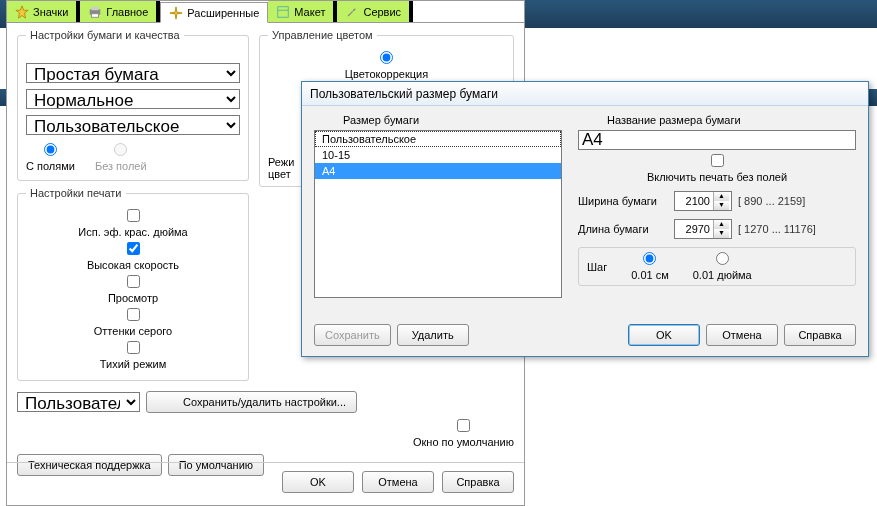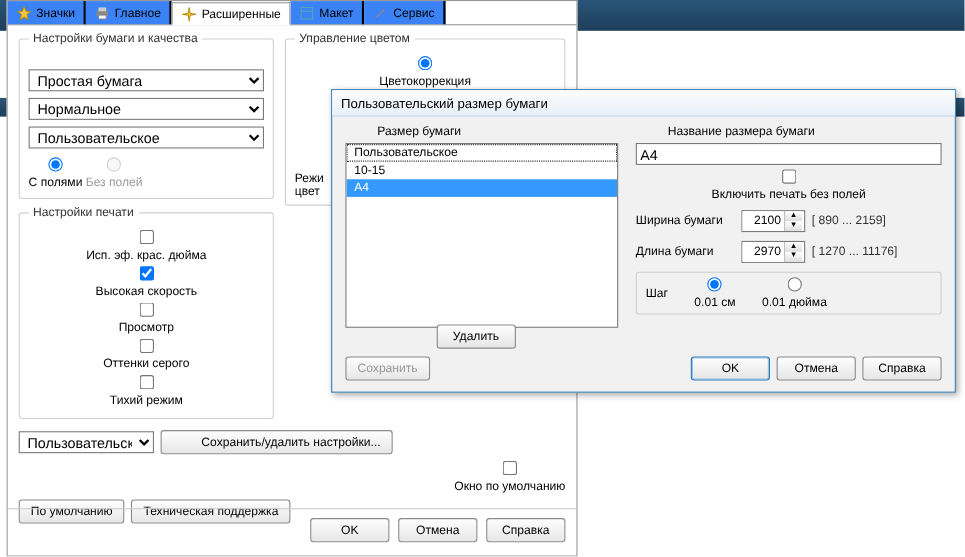--- a/index.html
+++ b/index.html
@@ -28,23 +28,23 @@
 
 .tabs {
   display: flex;
   border-bottom: 1px solid #999;
   height: 22px;
 }
 .tab {
   display: flex; align-items: center;
   gap: 4px;
   padding: 0 8px;
-  border-right: 2px solid #000000;
+  border-right: 4px solid #000000;
   cursor: pointer;
-  background: #3b82f6;
+  background: #bef264;
 }
 .tab.active {
   background: #fff;
   border-bottom: 1px solid #fff;
   position: relative; top: 1px;
   border-top: 1px solid #999;
   border-left: 1px solid #999;
   border-right: 1px solid #999;
 }
 .tab-icon { width: 14px; height: 14px; display:inline-block; }
@@ -57,41 +57,41 @@
   border-radius: 3px;
   margin: 0 0 6px 0;
   padding: 6px 8px 6px;
 }
 legend { padding: 0 4px; color: #333; font-size: 11px; }
 select.combo, input.text {
   width: 100%;
   height: 20px;
   border: 1px solid #7a7a7a;
   background: #fff;
-  font-size: 13px;
+  font-size: 17px;
   padding: 0 3px;
 }
 select.combo { margin-bottom: 6px; }
-.radio-row { display:flex; gap:3px; align-items:center; margin: 2px 0;}
+.radio-row { display:flex; gap:20px; align-items:center; margin: 2px 0;}
 label { display:flex; align-items:center; gap:4px;flex-direction:column; }
 input[type="radio"], input[type="checkbox"] { margin: 0; }
 .footer-row {
   display:flex; gap:6px; padding: 2px 10px 4px; align-items:center;
 }
 button {
   height: 22px;
   min-width: 72px;
   padding: 0 10px;
   background: linear-gradient(#fefefe,#e6e6e6);
   border: 1px solid #8a8a8a;
   border-radius: 3px;
   font-size: 11px;
   cursor: pointer;
 }
-button:disabled { color: #999; margin-top: 29px; }
+button:disabled { color: #999; }
 .bottom-buttons {
   display:flex; gap:8px; justify-content:flex-end;
   padding: 8px 10px;
   border-top: 1px solid #ccc;
   position:absolute; bottom:4px; left:0; right:0;
 }
 .disabled-label { color: #9a9a9a; }
 
 .dialog {
   position: absolute;
@@ -313,22 +313,22 @@
     </select>
     <button style="min-width:auto;padding-left:36px;">Сохранить/удалить настройки...</button>
   </div>
   <div class="footer-row" style="justify-content:flex-end;">
     <label>
         <input type="checkbox" style="">
         <span>Окно по умолчанию</span>
       </label>
   </div>
   <div class="footer-row">
+    <button style="min-width:auto;">Техническая поддержка</button>
     <button>По умолчанию</button>
-    <button style="min-width:auto;">Техническая поддержка</button>
   </div>
 
   <div class="bottom-buttons">
     <button>OK</button>
     <button>Отмена</button>
     <button>Справка</button>
   </div>
 </div>
 
 <div class="dialog">

